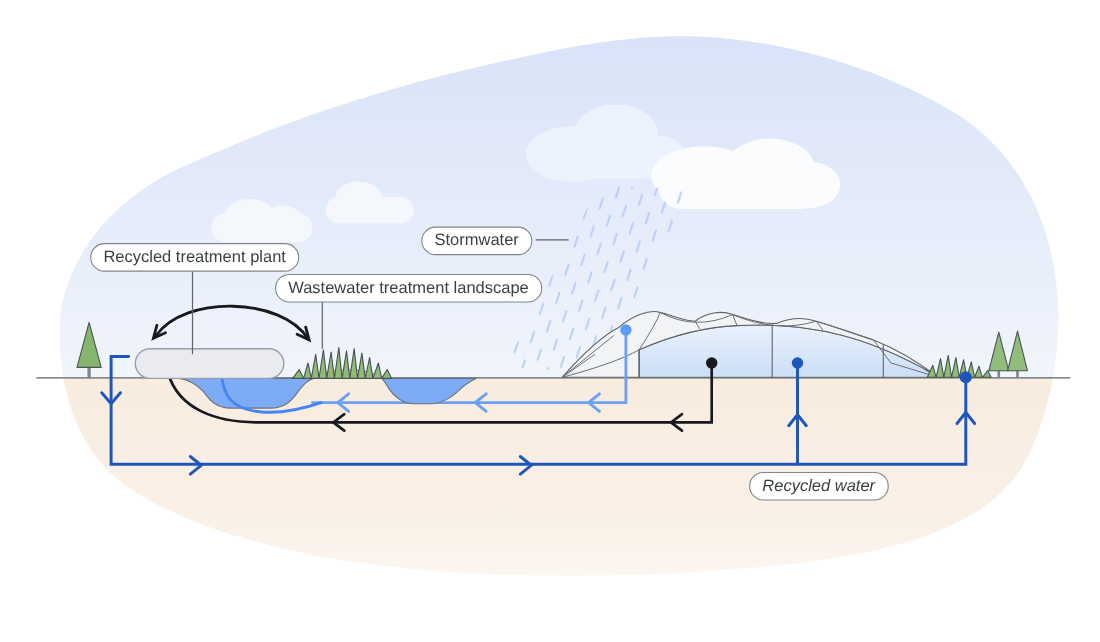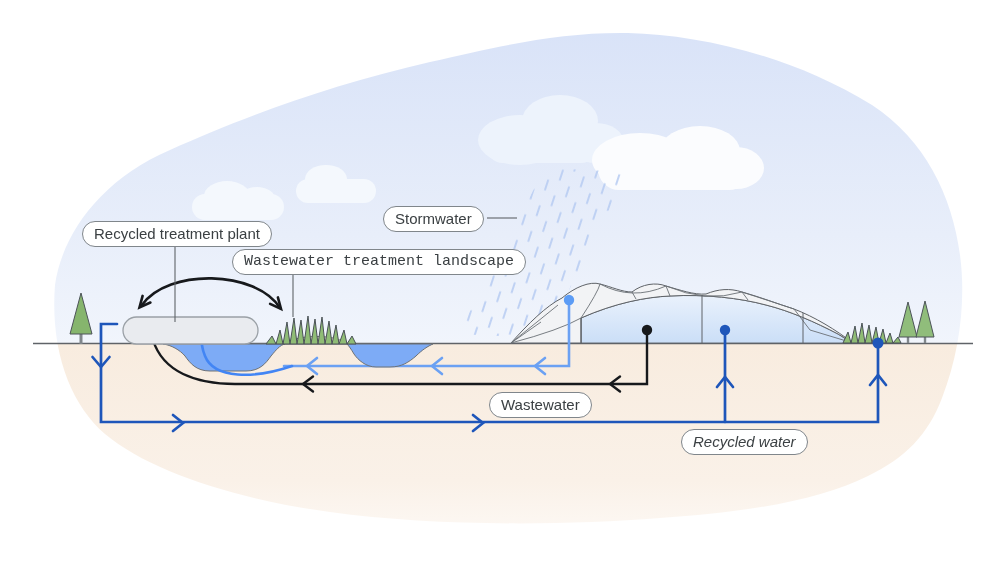--- a/index.html
+++ b/index.html
@@ -177,21 +177,20 @@
   </g>
 
   <circle cx="569" cy="300" r="5.2" fill="#5c9cf5"></circle>
   <circle cx="647" cy="330" r="5.2" fill="#17191c"></circle>
   <circle cx="725" cy="330" r="5.2" fill="#1e56ba"></circle>
   <circle cx="878" cy="343" r="5.5" fill="#1e56ba"></circle>
 </svg>
 
 <div class="pill-label" style="left:82px;top:221px;">Recycled treatment plant</div>
 
-<div class="pill-label" style="left:232px;top:249px;font-family:Liberation Mono, monospace;">Wastewater treatment landscape</div>
+<div class="pill-label" style="left:250px;top:249px;">Wastewater treatment landscape</div>
 
 <div class="pill-label" style="left:383px;top:206px;">Stormwater</div>
 
-<div class="pill-label" style="left:489px;top:392px;">Wastewater</div>
 
 <div class="pill-label" style="left:681px;top:429px;font-style:italic;">Recycled water</div>
 
 </div>
 
 </body></html>

